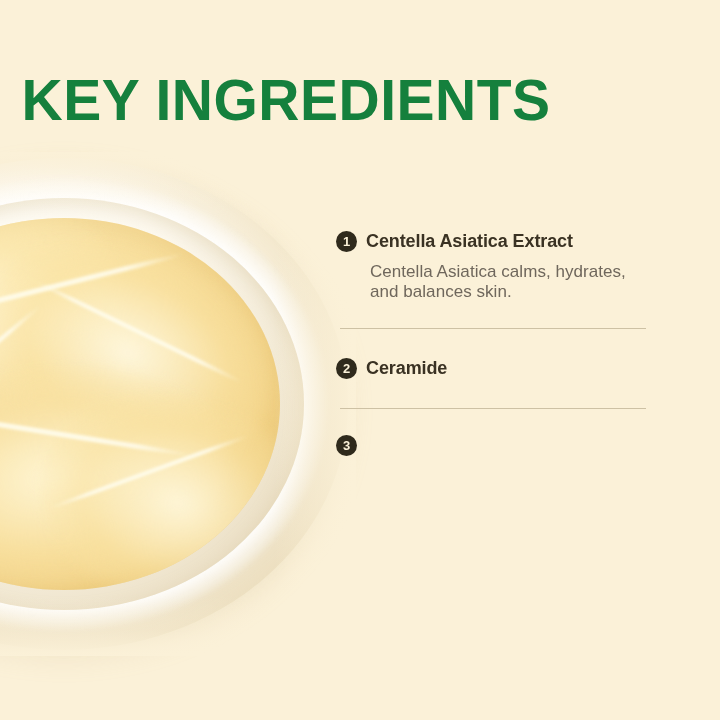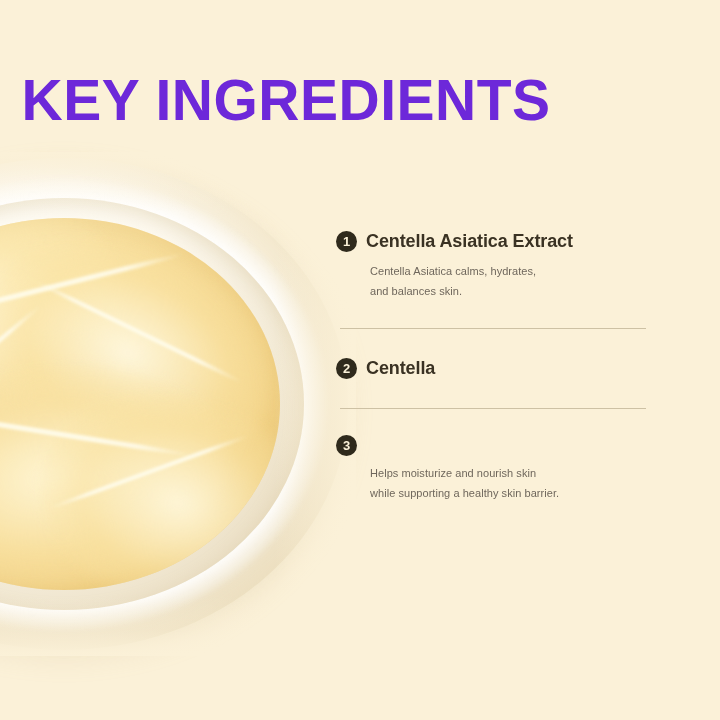--- a/index.html
+++ b/index.html
@@ -216,21 +216,21 @@
     position: absolute;
     left: 0;
     top: 72px;
     width: 580px;
     text-align: center;
     font-family: "Liberation Sans", sans-serif;
     font-weight: 700;
     font-size: 57px;
     letter-spacing: 0.5px;
     line-height: 1;
-    color: #6d28d9;
+    color: #15803d;
     padding-right: 8px;
     box-sizing: border-box;
   }
 
   
   .ingredients {
     position: absolute;
     left: 336px;
     top: 228px;
     width: 320px;
@@ -267,21 +267,21 @@
     font-size: 18px;
     line-height: 26px;
     color: #3a3223;
     letter-spacing: -0.1px;
     white-space: nowrap;
   }
 
   .ing-desc {
     margin: 8px 0 0 34px;
     font-family: "Liberation Sans", sans-serif;
-    font-size: 11px;
+    font-size: 17px;
     line-height: 19.5px;
     color: #6f675c;
     letter-spacing: 0.05px;
     white-space: pre-line;
   }
 
   .divider {
     height: 1px;
     background: #cdc1a4;
     margin: 27px 0 0 4px;
@@ -331,29 +331,27 @@
       <div class="ing-desc">Centella Asiatica calms, hydrates,
 and balances skin.</div>
     </div>
 
     <div class="divider"></div>
     <div class="gap-after-divider"></div>
 
     <div class="ingredient">
       <div class="ing-head">
         <span class="badge">2</span>
-        <span class="ing-title">Centella</span>
+        <span class="ing-title">Ceramide</span>
       </div>
     </div>
 
     <div class="divider"></div>
     <div class="gap-after-divider"></div>
 
     <div class="ingredient">
       <div class="ing-head">
         <span class="badge">3</span>
       </div>
-      <div class="ing-desc">Helps moisturize and nourish skin
-while supporting a healthy skin barrier.</div>
     </div>
 
   </div>
 </div>
 
 </body></html>

